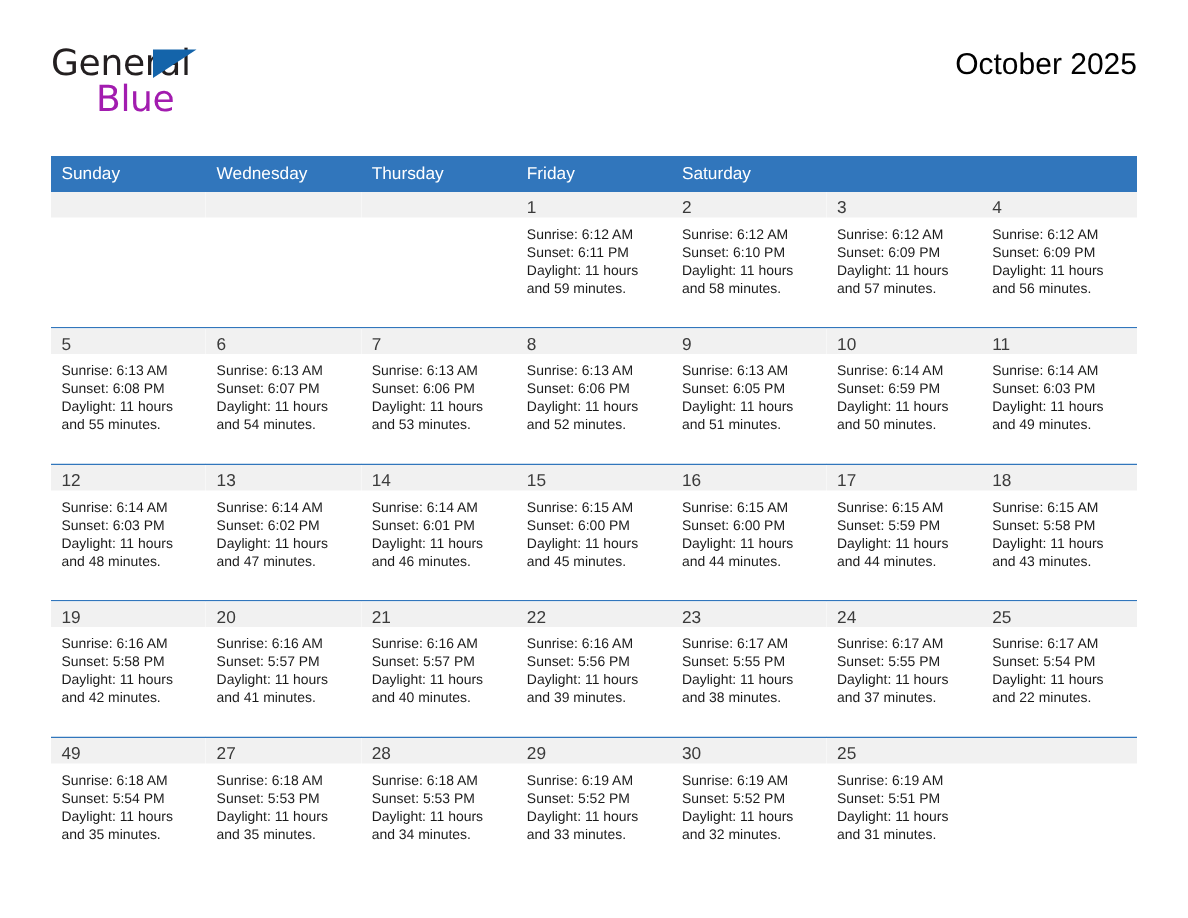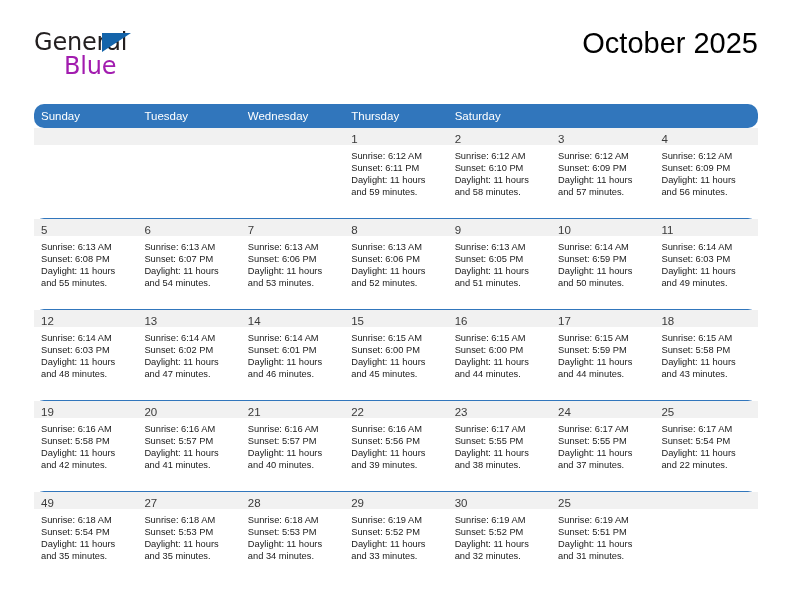--- a/index.html
+++ b/index.html
@@ -66,21 +66,21 @@
     font-family: "DejaVu Sans", sans-serif;
     font-weight: 400;
   }
   .title-block {
     position: absolute;
     right: 0;
     top: 0;
     text-align: right;
   }
   .month-title {
-    font-size: 29px;
+    font-size: 20px;
     font-weight: 400;
     color: #000000;
     line-height: 34px;
     white-space: nowrap;
   }
   .location {
     font-size: 14.5px;
     font-weight: 400;
     color: #000000;
     line-height: 22px;
@@ -91,21 +91,20 @@
   
   .calendar {
     position: absolute;
     left: 34px;
     top: 104px;
     width: 724px;
   }
   .cal-row {
     display: flex;
     width: 100%;
-    border-radius: 10px;
   }
   .cal-head {
     background: #3176bc;
   }
   .cal-head .cal-cell {
     color: #ffffff;
     font-size: 11.5px;
     padding: 5px 0 5px 7px;
     line-height: 14px;
     box-sizing: border-box;
@@ -168,23 +167,23 @@
 
     <div class="title-block">
       <div class="month-title">October 2025</div>
     </div>
 
   </div>
 
   <div class="calendar">
     <div class="cal-row cal-head" id="weekday-header">
         <div class="cal-cell">Sunday</div>
-        <div class="cal-cell">Tuesday</div>
         <div class="cal-cell">Wednesday</div>
         <div class="cal-cell">Thursday</div>
+        <div class="cal-cell">Friday</div>
         <div class="cal-cell">Saturday</div>
       </div>
     <div id="weeks-container">
         <div class="cal-row week">
           <div class="day empty">
             <div class="day-num-band"><span class="day-num"></span></div>
             <div class="day-body"></div>
           </div>
           <div class="day empty">
             <div class="day-num-band"><span class="day-num"></span></div>

